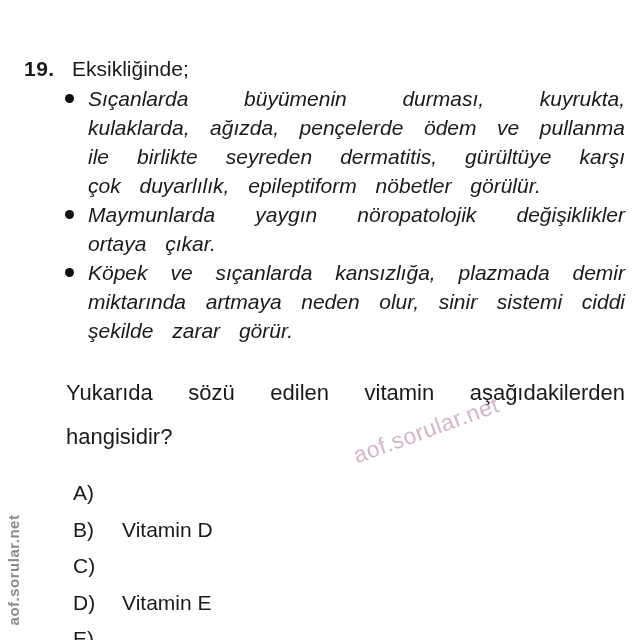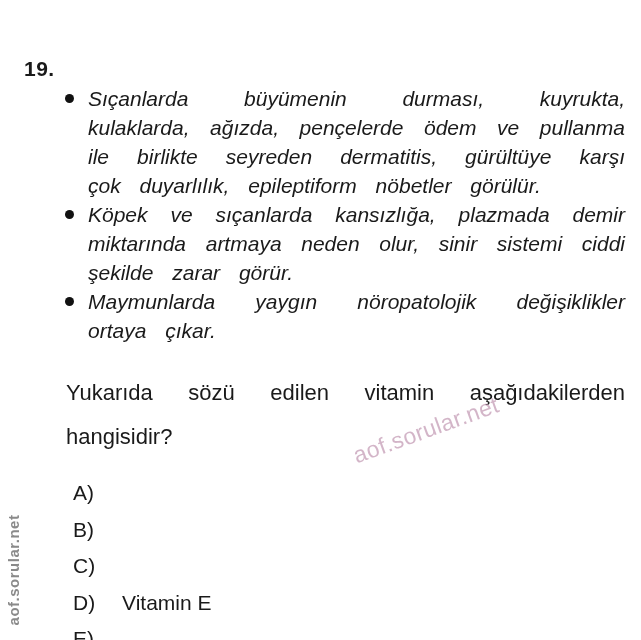--- a/index.html
+++ b/index.html
@@ -101,45 +101,47 @@
 </style>
 </head>
 <body>
 
 <div class="page">
 
   <div class="question">
 
     <div class="q-header">
       <span class="q-num">19.</span>
+      <span class="q-intro">Eksikliğinde;</span>
     </div>
 
     <div class="bullets">
       <div class="bullet-item">
         <span class="dot"></span>
         <p class="bullet-text">Sıçanlarda büyümenin durması, kuyrukta, kulaklarda, ağızda, pençelerde ödem ve pullanma ile birlikte seyreden dermatitis, gürültüye karşı çok duyarlılık, epileptiform nöbetler görülür.</p>
       </div>
       <div class="bullet-item">
         <span class="dot"></span>
-        <p class="bullet-text">Köpek ve sıçanlarda kansızlığa, plazmada demir miktarında artmaya neden olur, sinir sistemi ciddi şekilde zarar görür.</p>
+        <p class="bullet-text">Maymunlarda yaygın nöropatolojik değişiklikler ortaya çıkar.</p>
       </div>
       <div class="bullet-item">
         <span class="dot"></span>
-        <p class="bullet-text">Maymunlarda yaygın nöropatolojik değişiklikler ortaya çıkar.</p>
+        <p class="bullet-text">Köpek ve sıçanlarda kansızlığa, plazmada demir miktarında artmaya neden olur, sinir sistemi ciddi şekilde zarar görür.</p>
       </div>
     </div>
 
     <p class="stem">Yukarıda sözü edilen vitamin aşağıdakilerden hangisidir?</p>
 
     <div class="options">
       <div class="option">
         <span class="opt-letter">A)</span>
       </div>
       <div class="option">
         <span class="opt-letter">B)</span>
+        <span class="opt-text">Vitamin D</span>
       </div>
       <div class="option">
         <span class="opt-letter">C)</span>
       </div>
       <div class="option">
         <span class="opt-letter">D)</span>
         <span class="opt-text">Vitamin E</span>
       </div>
       <div class="option">
         <span class="opt-letter">E)</span>

